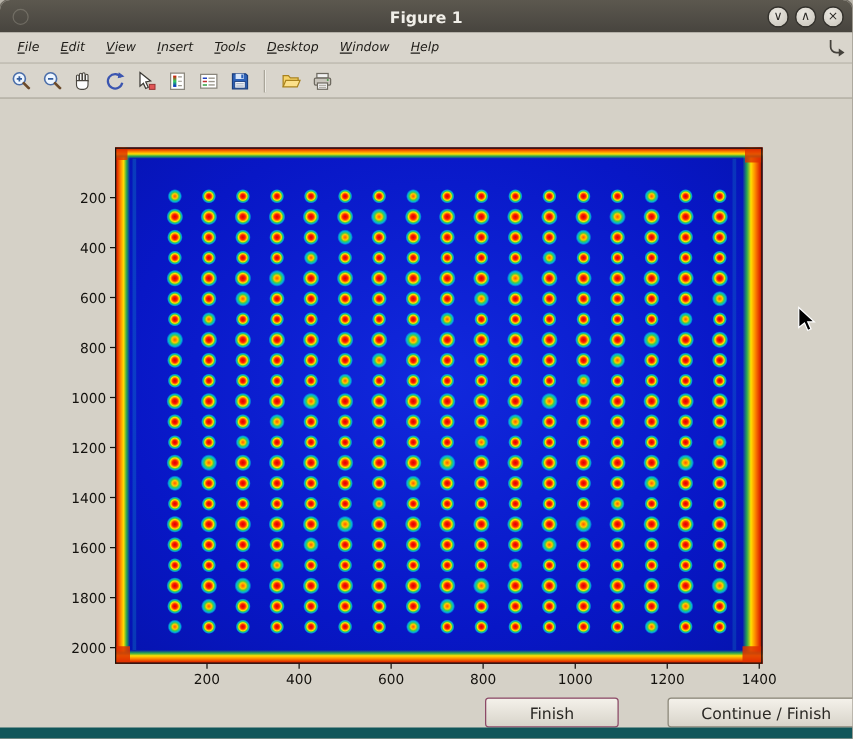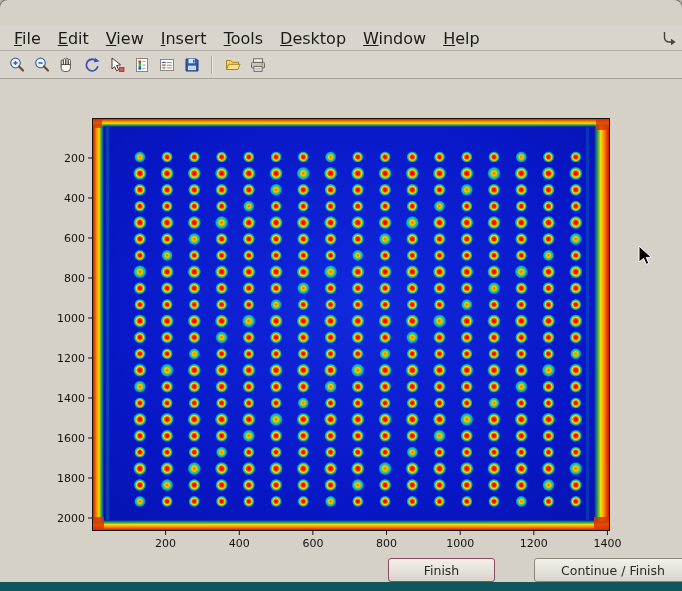--- a/index.html
+++ b/index.html
@@ -10,21 +10,21 @@
             background:linear-gradient(#5c584f,#47443e);display:flex;align-items:center;}
   .title{position:absolute;left:0;right:0;text-align:center;color:#f1efe9;font-weight:bold;font-size:12.5px;}
   .win-icon{position:absolute;left:10px;width:11px;height:11px;border:1px solid #8a867c;border-radius:50%;opacity:.55;}
   .win-controls{position:absolute;right:7px;display:flex;gap:5px;}
   .wbtn{width:17px;height:17px;border-radius:50%;box-sizing:border-box;
         background:radial-gradient(circle at 40% 32%,#ece9e2,#c6c2b8);
         border:1px solid #33312c;color:#2e2c28;font-size:10px;line-height:15px;text-align:center;cursor:default;}
   
   .menubar{position:absolute;top:26px;left:0;right:0;height:24px;background:#d9d5cc;
            border-bottom:1px solid #b3afa5;display:flex;align-items:center;padding-left:6px;gap:1px;}
-  .menu-item{padding:3px 8px;font-size:16px;color:#1d1b17;cursor:default;}
+  .menu-item{padding:3px 8px;font-size:10px;color:#1d1b17;cursor:default;font-style:italic;}
   .dock-icon{position:absolute;right:5px;top:4px;width:16px;height:16px;}
   
   .toolbar{position:absolute;top:51px;left:0;right:0;height:27px;background:#d9d5cc;
            border-bottom:1px solid #a39f94;display:flex;align-items:center;padding-left:5px;gap:2px;}
   .tbtn{width:23px;height:23px;display:flex;align-items:center;justify-content:center;}
   .tsep{width:1px;height:18px;background:#a9a599;border-right:1px solid #edebe4;margin:0 6px;}
   
   .content{position:absolute;top:79px;left:0;right:0;bottom:9px;background:#d5d1c7;}
   #plot-svg{position:absolute;left:0;top:0;}
   #plot-svg text{font-size:11px;fill:#14120e;font-family:"DejaVu Sans",sans-serif;}
@@ -36,20 +36,29 @@
   .btn-continue{left:506px;top:479px;width:158px;border:1px solid #8b8779;margin-left:28px;}
   
   .bottom-strip{position:absolute;left:0;right:0;bottom:0;height:9px;background:#11565a;}
   .cursor{position:absolute;left:638px;top:245px;pointer-events:none;}
 </style>
 </head>
 <body>
 
 <div class="window">
 
+  <div class="titlebar">
+    <span class="win-icon"></span>
+    <span class="title">Figure 1</span>
+    <div class="win-controls">
+      <span class="wbtn">∨</span>
+      <span class="wbtn">∧</span>
+      <span class="wbtn">×</span>
+    </div>
+  </div>
 
   <div class="menubar">
     <span class="menu-item mnemonic"><u>F</u>ile</span>
     <span class="menu-item mnemonic"><u>E</u>dit</span>
     <span class="menu-item mnemonic"><u>V</u>iew</span>
     <span class="menu-item mnemonic"><u>I</u>nsert</span>
     <span class="menu-item mnemonic"><u>T</u>ools</span>
     <span class="menu-item mnemonic"><u>D</u>esktop</span>
     <span class="menu-item mnemonic"><u>W</u>indow</span>
     <span class="menu-item mnemonic"><u>H</u>elp</span>

